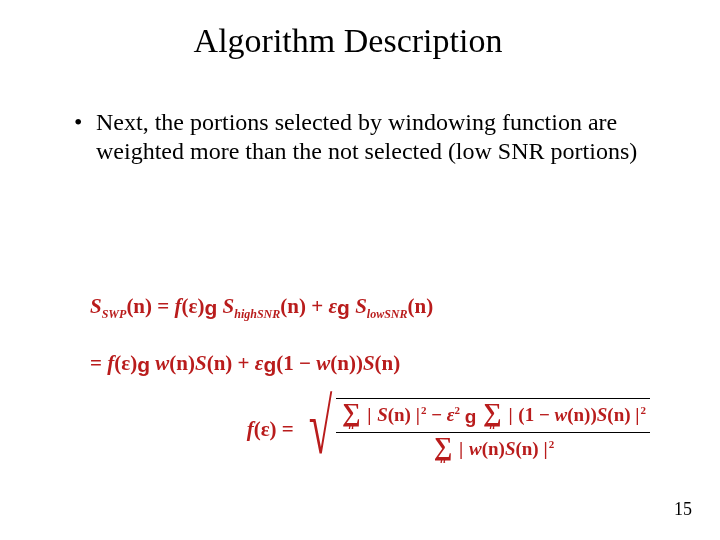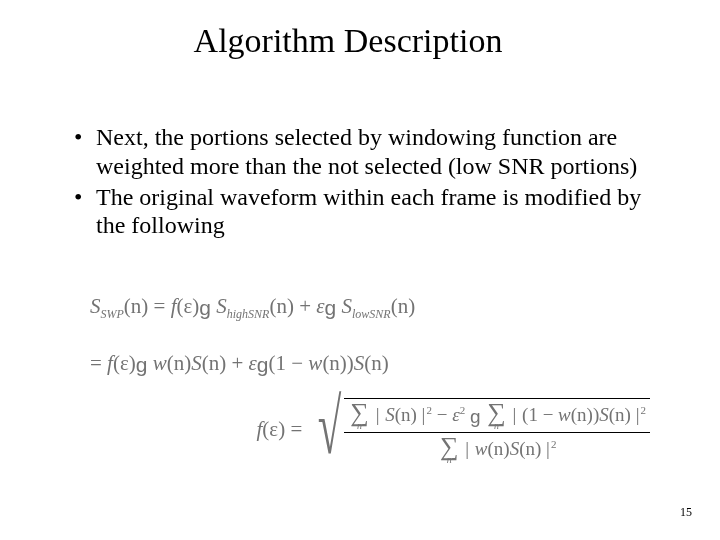--- a/index.html
+++ b/index.html
@@ -27,21 +27,20 @@
     font-size: 34px;
     font-weight: 400;
   }
   .body {
     position: absolute;
     top: 108px;
     left: 74px;
     width: 586px;
     font-size: 24px;
     line-height: 1.2;
-    margin-top: 15px;
   }
   .body ul {
     list-style: none;
     padding: 0;
     margin: 0;
   }
   .body li {
     position: relative;
     padding-left: 22px;
     margin-bottom: 2px;
@@ -51,21 +50,22 @@
     position: absolute;
     left: 0;
     top: 0;
   }
   .eq-block {
     position: absolute;
     top: 290px;
     left: 90px;
     width: 560px;
     font-family: "Times New Roman", Times, serif;
-    color: #737373;
+    color: #b91c1c;
+    font-weight: bold;
   }
   .eq-line {
     font-size: 21px;
     line-height: 1.5;
     white-space: nowrap;
   }
   .it { font-style: italic; }
   .sub {
     font-size: 12px;
     vertical-align: sub;
@@ -129,34 +129,33 @@
     font-size: 11px;
     vertical-align: super;
   }
   .abs {
     letter-spacing: 1px;
   }
   .page-num {
     position: absolute;
     right: 28px;
     bottom: 20px;
-    font-size: 12px;
+    font-size: 18px;
   }
 </style>
 </head>
 <body>
 
 <div class="slide">
 
   <div class="title">Algorithm Description</div>
 
   <div class="body">
     <ul>
       <li><span>Next, the portions selected by windowing function are weighted more than the not selected (low SNR portions)</span></li>
-      <li><span>The original waveform within each frame is modified by the following</span></li>
     </ul>
   </div>
 
   <div class="eq-block">
 
     <div class="eq-line">
       <span class="it">S</span><span class="sub">SWP</span><span>(n) = </span>
       <span class="it">f</span><span>(ε)</span><span class="g">g</span>
       <span class="it">S</span><span class="sub">highSNR</span><span>(n) + </span>
       <span class="it">ε</span><span class="g">g</span>

